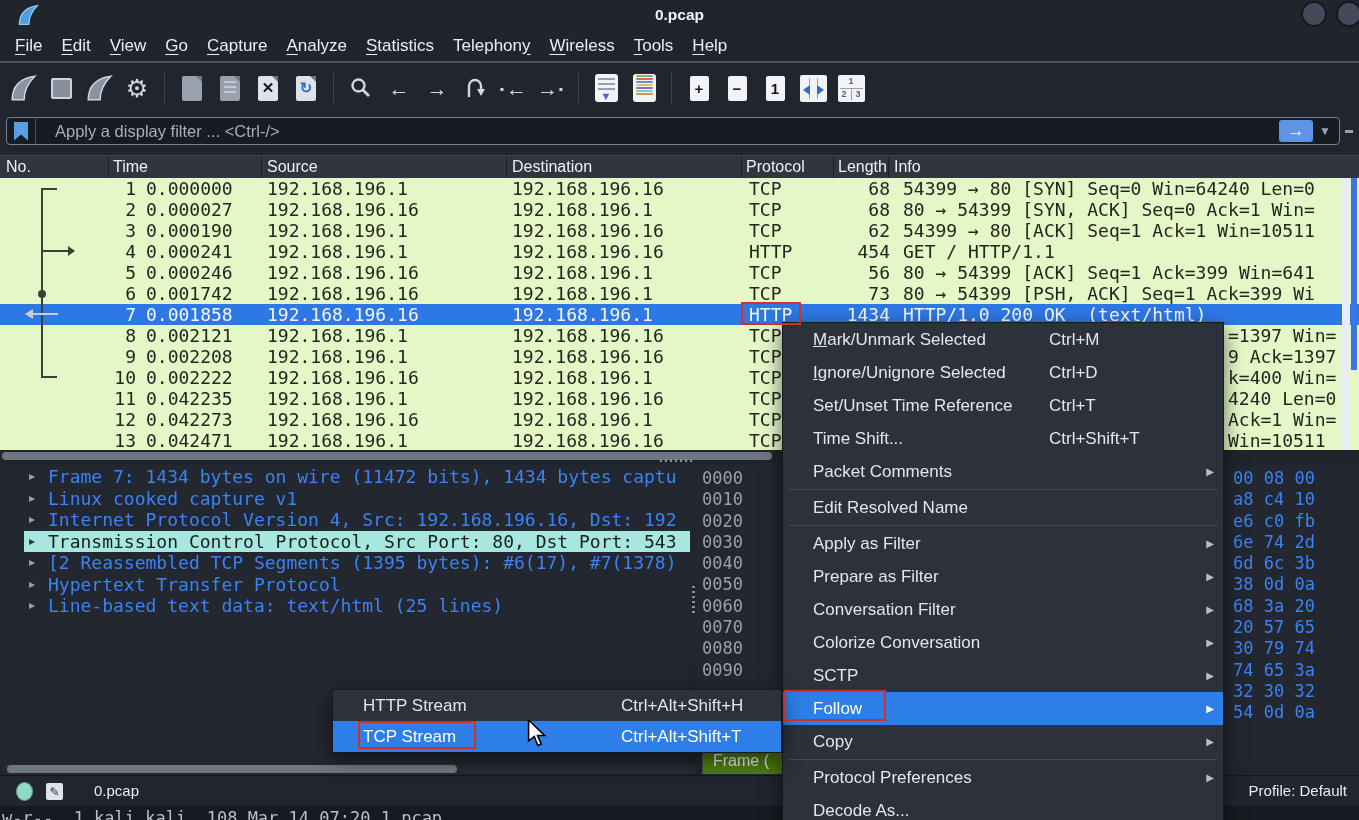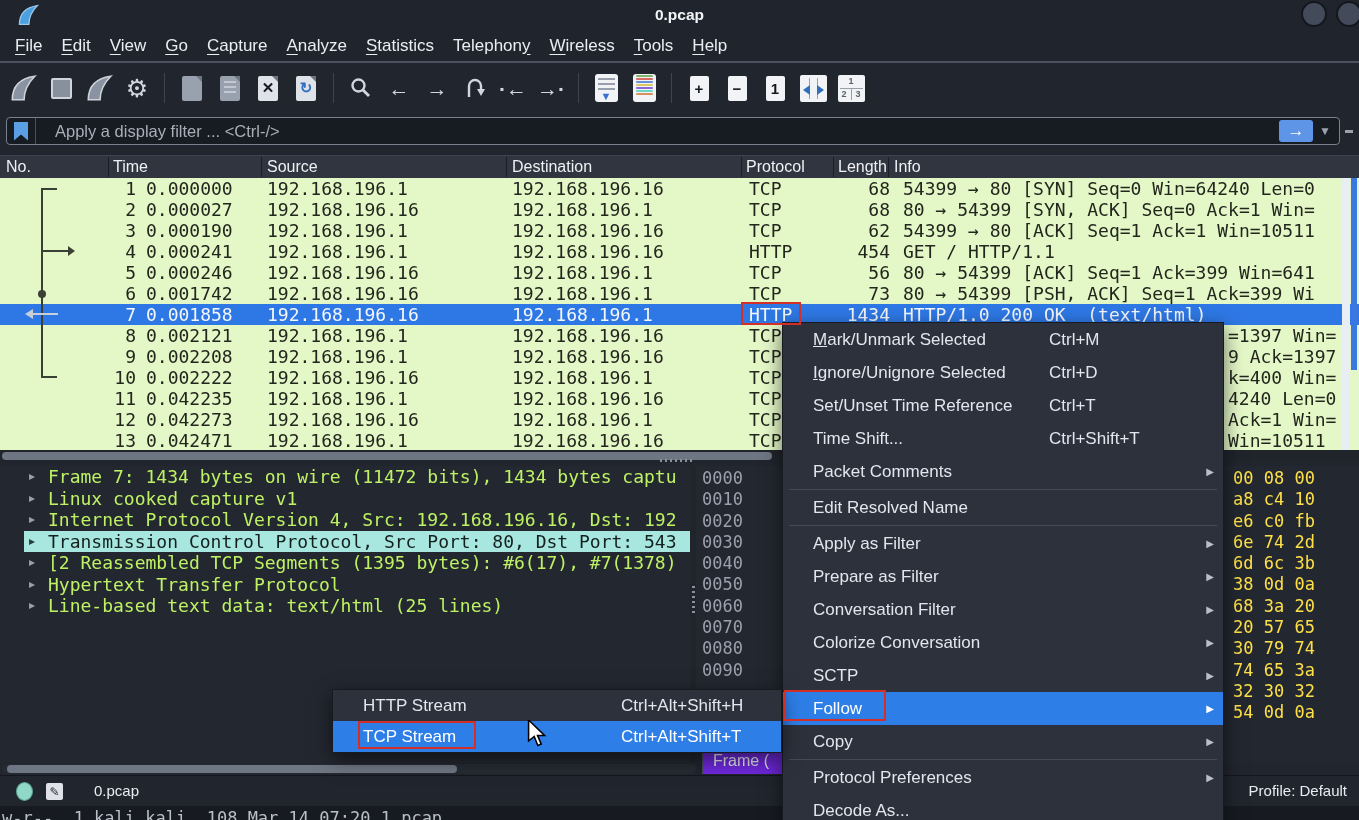--- a/index.html
+++ b/index.html
@@ -85,34 +85,34 @@
   .mm-track{position:absolute;left:1342px;top:0;width:8px;height:272px;background:#e9edf4;}
   .mm-thumb{position:absolute;left:1351px;top:0;width:6px;height:192px;background:#3a77e0;}
   .pk-hscroll{position:absolute;left:0;top:450px;width:1359px;height:12px;background:#20242b;}
   .pk-hscroll .thumb{position:absolute;left:2px;top:2px;width:770px;height:8px;background:#6f7683;border-radius:4px;}
   .griph{position:absolute;left:660px;top:459px;width:32px;height:3px;
          background:repeating-linear-gradient(90deg,#8b919c 0 2px,transparent 2px 5px);}
   
   .details{position:absolute;left:0;top:466px;width:690px;height:297px;background:#232730;overflow:hidden;}
   .d-line{position:relative;height:21.5px;}
   .d-line .txt{position:absolute;left:48px;top:0;height:21.5px;line-height:21.5px;white-space:pre;
-               font-family:"DejaVu Sans Mono",monospace;font-size:18px;color:#bef264;z-index:1;}
+               font-family:"DejaVu Sans Mono",monospace;font-size:18px;color:#3b82f6;z-index:1;}
   .d-line .arr{position:absolute;left:29px;top:0;height:21.5px;line-height:21.5px;
                font-size:12px;color:#99a1ad;z-index:1;}
   .d-line .hlbg{position:absolute;left:24px;right:0;top:0;bottom:0;background:#a8e6e0;}
   .d-line.hl .txt{color:#13201d;} .d-line.hl .arr{color:#2a3a38;}
   .vsplit{position:absolute;left:690px;top:466px;width:6px;height:297px;background:#20242b;}
   .vsplit .grip{position:absolute;left:2px;top:120px;width:3px;height:28px;
                 background:repeating-linear-gradient(180deg,#8b919c 0 2px,transparent 2px 5px);}
   
   .hexpane{position:absolute;left:696px;top:466px;width:663px;height:297px;background:#232730;overflow:hidden;}
   .hx{height:21.3px;line-height:21.3px;font-family:"DejaVu Sans Mono",monospace;font-size:17px;white-space:pre;}
   .hexoff{position:absolute;left:6px;top:2px;color:#99a1ac;}
-  .hexfrag{position:absolute;left:537px;top:2px;color:#fde047;}
-  .frame-tab{position:absolute;left:702px;top:748px;width:84px;height:26px;background:#6d28d9;
+  .hexfrag{position:absolute;left:537px;top:2px;color:#3b82f6;}
+  .frame-tab{position:absolute;left:702px;top:748px;width:84px;height:26px;background:#4d7c0f;
              border:1px solid #434a57;border-bottom:none;border-radius:6px 6px 0 0;box-sizing:border-box;
              font-size:16px;color:#e6e9ef;line-height:24px;padding-left:10px;overflow:hidden;white-space:nowrap;z-index:20;}
   .dt-hscroll{position:absolute;left:2px;top:764px;width:694px;height:10px;background:#262b33;border-radius:5px;}
   .dt-hscroll .thumb{position:absolute;left:5px;top:1px;width:450px;height:8px;background:#6f7683;border-radius:4px;}
   
   .statusbar{position:absolute;left:0;top:775px;width:1359px;height:31px;background:#21252e;
              border-top:1px solid #14171d;box-sizing:border-box;}
   .expert{position:absolute;left:16px;top:6px;width:17px;height:19px;border-radius:50%;
           background:#8fd9c6;border:1px solid #5ba292;box-sizing:border-box;}
   .pencil{position:absolute;left:46px;top:7px;width:17px;height:17px;background:#dfe3e9;border-radius:2px;

